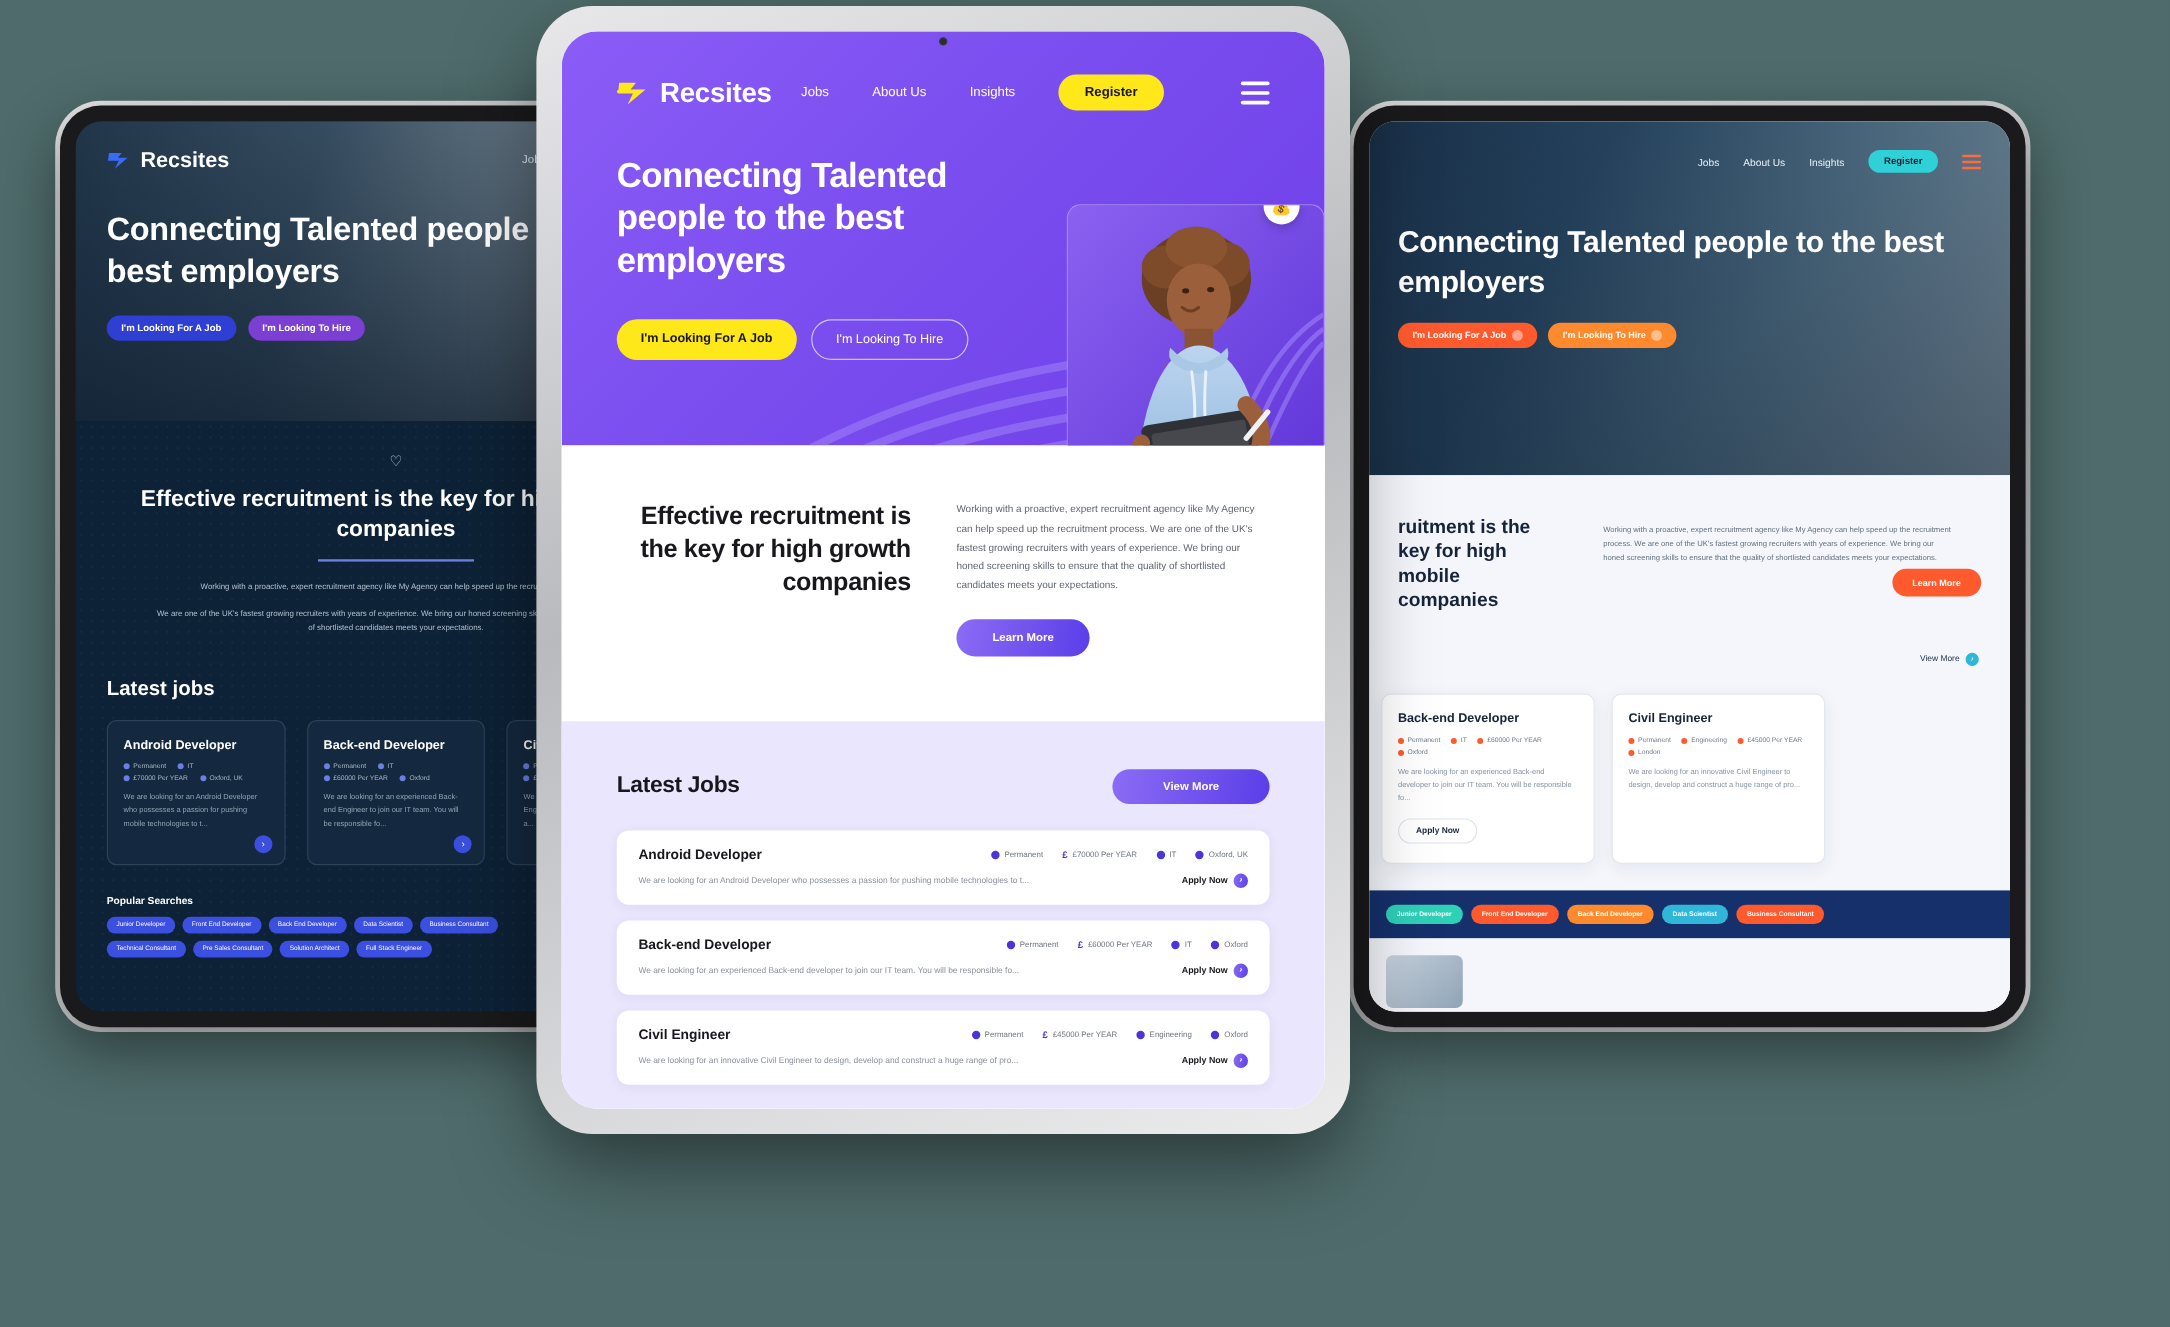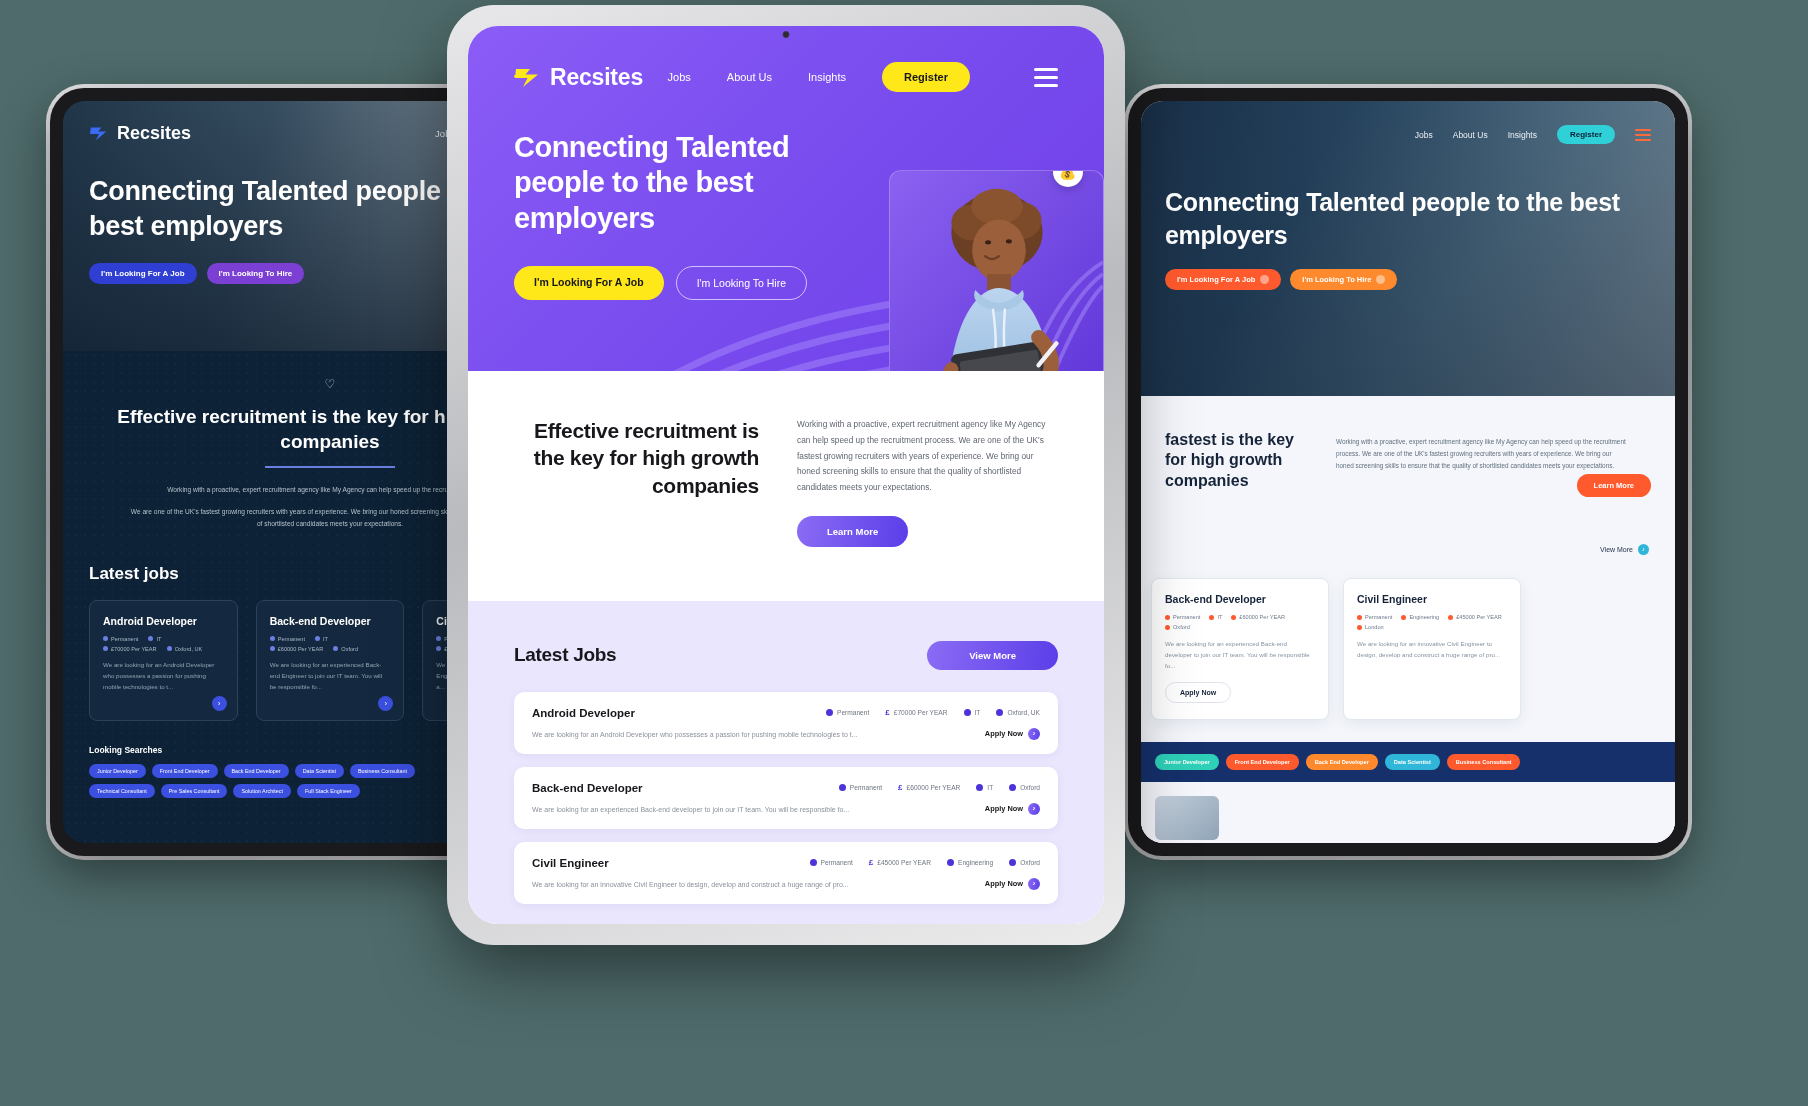--- a/index.html
+++ b/index.html
@@ -254,21 +254,21 @@
             <div class="lt-meta">
               <span>
                   <i class="lt-dot"></i>
                   <em style="font-style:normal">£45000 Per YEAR</em>
                 </span>
             </div>
             <p>We are looking for an innovative Civil Engineer to design, develop and construct a...</p>
           </div>
         </div>
 
-        <div class="lt-pop-title">Looking Searches</div>
+        <div class="lt-pop-title">Popular Searches</div>
         <div class="lt-tags">
           <span class="lt-tag">Junior Developer</span>
           <span class="lt-tag">Front End Developer</span>
           <span class="lt-tag">Back End Developer</span>
           <span class="lt-tag">Data Scientist</span>
           <span class="lt-tag">Business Consultant</span>
         </div>
         <div class="lt-tags" style="margin-top:6px">
           <span class="lt-tag">Technical Consultant</span>
           <span class="lt-tag">Pre Sales Consultant</span>
@@ -304,21 +304,21 @@
               <i class="rt-mini"></i>
             </span>
           <span class="rt-btn b">
               <em style="font-style:normal">I'm Looking To Hire</em>
               <i class="rt-mini"></i>
             </span>
         </div>
       </div>
 
       <div class="rt-white">
-        <h2>fastest is the key for high growth companies</h2>
+        <h2>ruitment is the key for high mobile companies</h2>
         <p>Working with a proactive, expert recruitment agency like My Agency can help speed up the recruitment process. We are one of the UK's fastest growing recruiters with years of experience. We bring our honed screening skills to ensure that the quality of shortlisted candidates meets your expectations.</p>
         <span class="rt-learn">Learn More</span>
       </div>
 
       <div class="rt-jobs">
         <span class="rt-view">
           <em style="font-style:normal">View More</em>
           <i class="rt-vcircle">›</i>
         </span>
         <div class="rt-cards">

